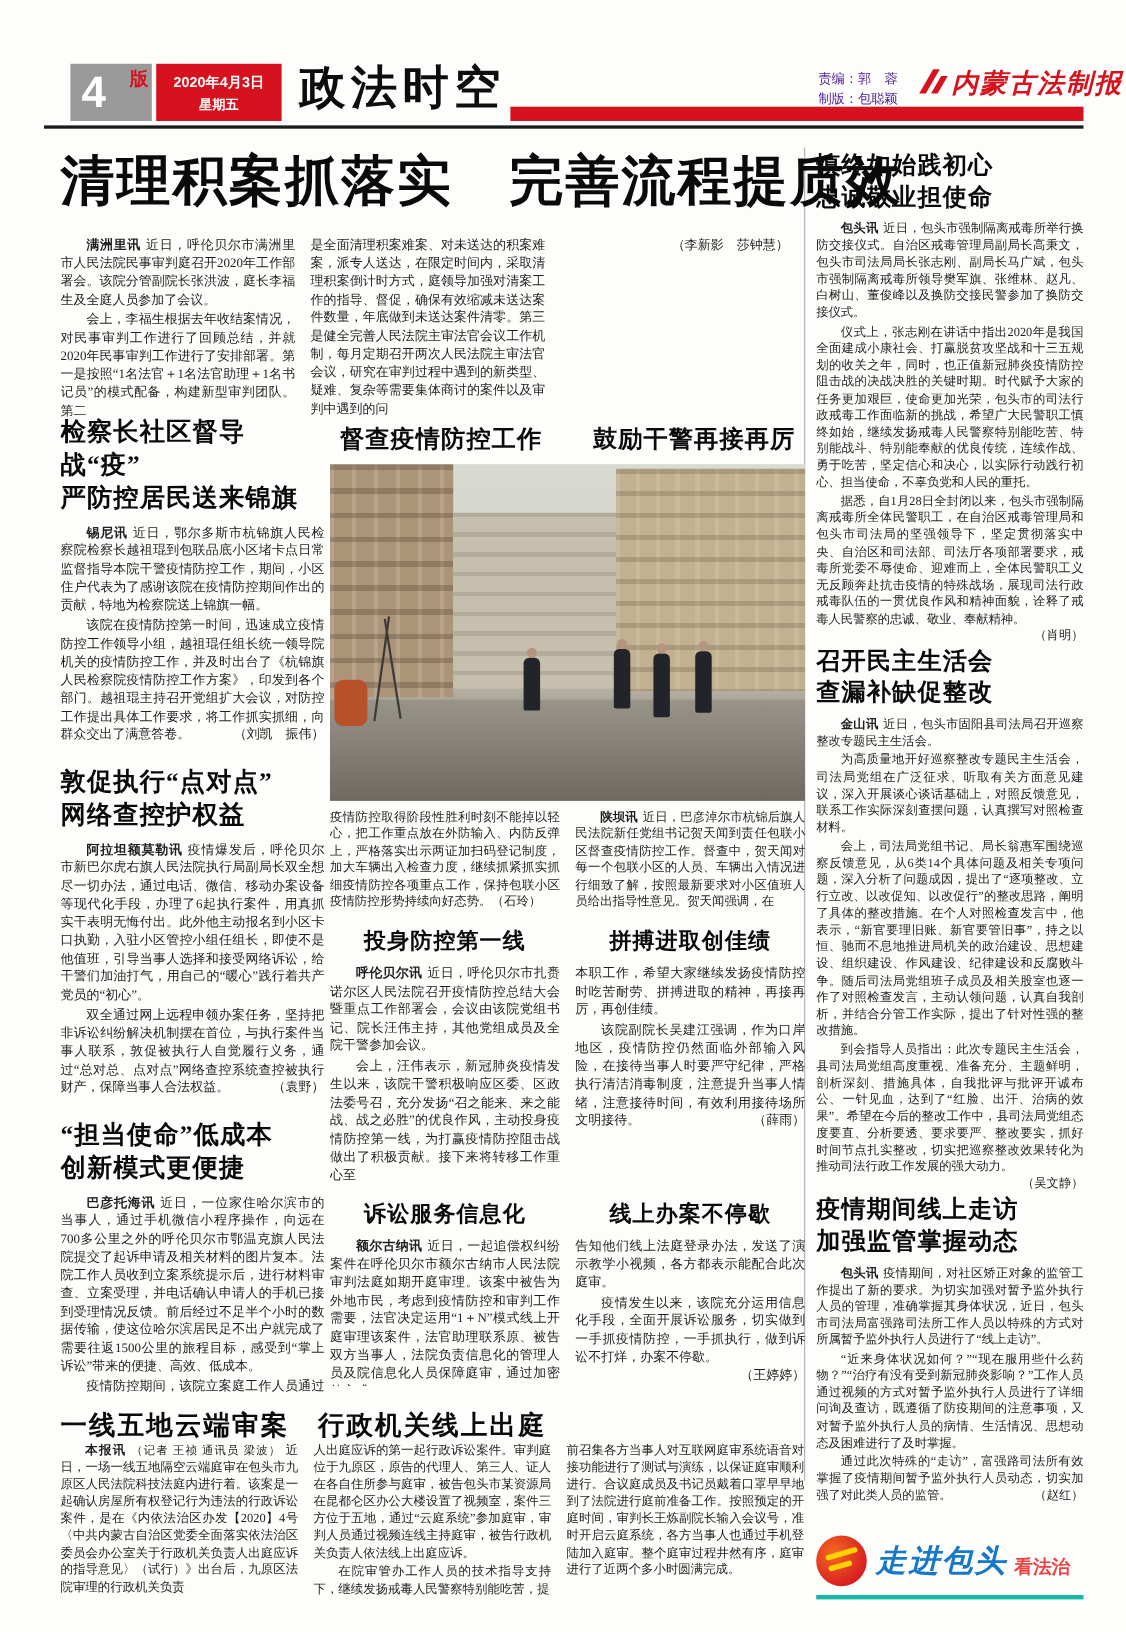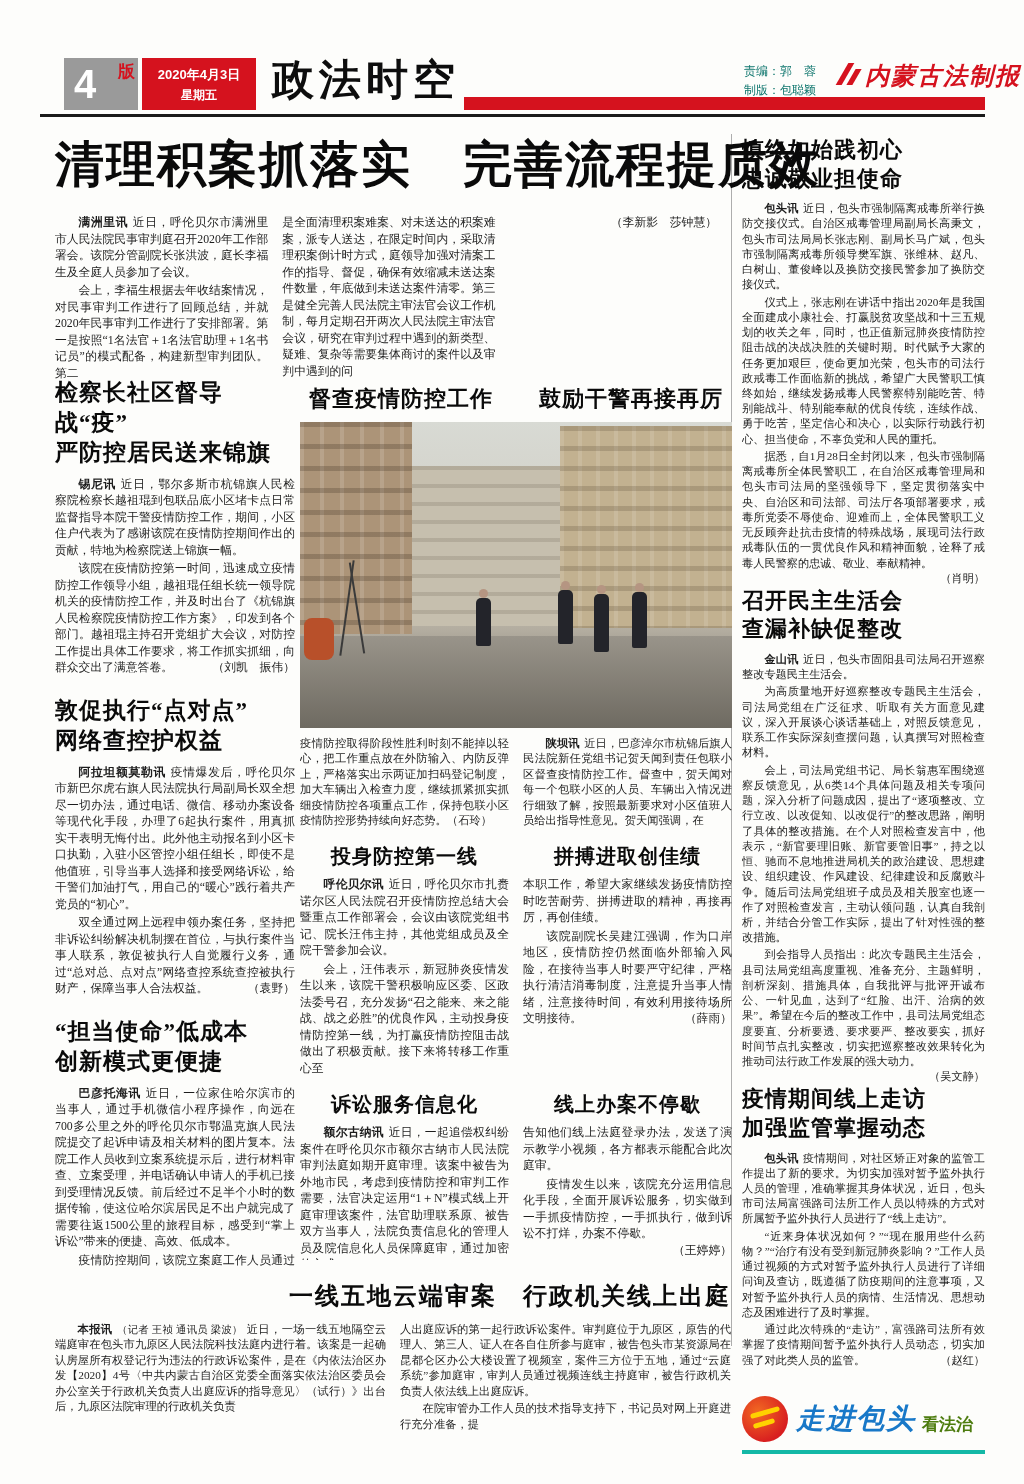--- a/index.html
+++ b/index.html
@@ -16,21 +16,21 @@
   .page-num-box{left:64px;top:58px;width:74px;height:52px;background:#9a9a9a;}
   .page-num{position:absolute;left:10px;top:2px;color:#ffffff;font-size:40px;font-weight:bold;
             font-family:"Liberation Sans",sans-serif;line-height:48px;}
   .edition{position:absolute;right:3px;top:2px;color:#d5121e;font-size:17px;font-weight:bold;}
   .date-box{left:142px;top:58px;width:114px;height:52px;background:#d5121e;color:#fff;
             text-align:center;font-family:"Liberation Sans",sans-serif;}
   .date-line{font-size:13px;font-weight:bold;margin-top:8px;}
   .weekday-line{font-size:12px;font-weight:bold;margin-top:3px;}
   .section-title{left:272px;top:52px;font-family:"Liberation Sans",sans-serif;font-weight:900;
                  font-size:42px;letter-spacing:5px;color:#0d0d0d;}
-  .editors{left:744px;top:62px;font-size:12px;line-height:1.6;color:#0f766e;}
+  .editors{left:744px;top:62px;font-size:12px;line-height:1.6;color:#4c1d95;}
   .masthead{left:842px;top:60px;display:flex;align-items:center;}
   .mi{display:inline-block;margin-right:5px;}
   .mi i{display:inline-block;width:6px;height:22px;background:#d5121e;transform:skewX(-30deg);margin-right:3px;}
   .mi i:last-child{height:16px;margin-top:6px;}
   .masthead-text{color:#d5121e;font-weight:bold;font-style:italic;font-size:24px;letter-spacing:2px;}
   .red-bar{left:464px;top:97px;width:521px;height:13px;background:#d5121e;}
   .black-rule{left:40px;top:114px;width:945px;height:3px;background:#1a1a1a;}
   .v-divider{left:731px;top:134px;width:1px;height:1212px;background:#adadad;}
 
   
@@ -67,21 +67,21 @@
   .scooter{position:absolute;left:4px;top:196px;width:30px;height:42px;background:#b8502a;border-radius:8px;}
   .cap-row{display:flex;gap:14px;height:96px;overflow:hidden;font-size:11.3px;line-height:1.37;}
   .ccol{flex:1;}
   .sub-row{display:flex;gap:14px;margin-top:10px;overflow:hidden;}
   .sub-row.r1{height:238px;} .sub-row.r2{height:170px;}
   .scol{flex:1;font-size:11.8px;line-height:1.4;}
   .sub-title{font-size:20px;font-weight:bold;text-align:center;letter-spacing:1px;margin-bottom:6px;color:#0a0a0a;}
 
   
   .bottom{left:55px;top:1280px;width:676px;height:200px;overflow:hidden;}
-  .bottom-title{font-size:24px;font-weight:bold;text-align:right;letter-spacing:2px;margin-bottom:10px;color:#0a0a0a;}
+  .bottom-title{font-size:24px;font-weight:bold;text-align:left;letter-spacing:2px;color:#0a0a0a;}
   .b-cols{display:flex;gap:14px;font-size:11.3px;line-height:1.37;height:160px;overflow:hidden;}
   .bcol{flex:1;}
   .rep{font-size:10.3px;margin-right:4px;}
 
   
   .rightcol{left:742px;top:136px;width:243px;height:1252px;overflow:hidden;
             font-size:11.2px;line-height:1.36;}
   .r-art{margin-bottom:16px;}
   .r-title{font-size:22px;font-weight:bold;line-height:1.3;letter-spacing:1px;margin-bottom:8px;color:#0a0a0a;}
 
@@ -89,21 +89,21 @@
   .footer-logo{left:742px;top:1396px;width:243px;display:flex;align-items:center;
                border-bottom:4px solid #14b8a6;padding-bottom:8px;}
   .zb-icon{position:relative;display:inline-block;width:46px;height:46px;border-radius:50%;
            background:radial-gradient(circle at 35% 35%,#f26a22,#d81e20 72%);flex:0 0 46px;}
   .zb-icon i{position:absolute;background:#ffd200;height:5px;border-radius:3px;}
   .zb-icon i.a1{width:30px;left:8px;top:14px;transform:rotate(-16deg);}
   .zb-icon i.a2{width:22px;left:11px;top:25px;transform:rotate(-16deg);}
   .zb-main{font-family:"Liberation Sans",sans-serif;font-weight:900;font-style:italic;
            font-size:28px;color:#1878c8;letter-spacing:2px;margin-left:8px;}
   .zb-sub{font-family:Liberation Sans, sans-serif;font-weight:bold;font-size:17px;
-          color:#4d7c0f;margin-left:6px;margin-top:10px;}
+          color:#ef4444;margin-left:6px;margin-top:10px;}
 </style>
 </head>
 <body>
 
 <div class="page">
 
   <div class="abs page-num-box">
     <span class="page-num">4</span>
     <span class="edition">版</span>
   </div>
@@ -216,21 +216,24 @@
   </div>
 
   <div class="abs bottom">
     <div class="bottom-title">一线五地云端审案　行政机关线上出庭</div>
     <div class="b-cols">
       <div class="bcol">
         <p class="ind"><span class="tag">本报讯</span><span class="rep">（记者 王祯 通讯员 梁波）</span><span>近日，一场一线五地隔空云端庭审在包头市九原区人民法院科技法庭内进行着。该案是一起确认房屋所有权登记行为违法的行政诉讼案件，是在《内依法治区办发【2020】4号〈中共内蒙古自治区党委全面落实依法治区委员会办公室关于行政机关负责人出庭应诉的指导意见〉（试行）》出台后，九原区法院审理的行政机关负责</span></p>
       </div>
       <div class="bcol">
         <p>人出庭应诉的第一起行政诉讼案件。审判庭位于九原区，原告的代理人、第三人、证人在各自住所参与庭审，被告包头市某资源局在昆都仑区办公大楼设置了视频室，案件三方位于五地，通过“云庭系统”参加庭审，审判人员通过视频连线主持庭审，被告行政机关负责人依法线上出庭应诉。</p>
-        <p class="ind">在院审管办工作人员的技术指导支持下，书记员对网上开庭进行充分准备，提</p>
+        <p class="ind">在院审管办工作人员的技术指导支持下，继续发扬戒毒人民警察特别能吃苦，提</p>
+      </div>
+      <div class="bcol">
+        <p>前召集各方当事人对互联网庭审系统语音对接功能进行了测试与演练，以保证庭审顺利进行。合议庭成员及书记员戴着口罩早早地到了法院进行庭前准备工作。按照预定的开庭时间，审判长王炼副院长输入会议号，准时开启云庭系统，各方当事人也通过手机登陆加入庭审。整个庭审过程井然有序，庭审进行了近两个多小时圆满完成。</p>
       </div>
     </div>
   </div>
 
   <div class="abs rightcol">
     <div class="r-art">
       <div class="r-title">
         <div>慎终如始践初心</div>
           <div>忠诚敬业担使命</div>
       </div>

